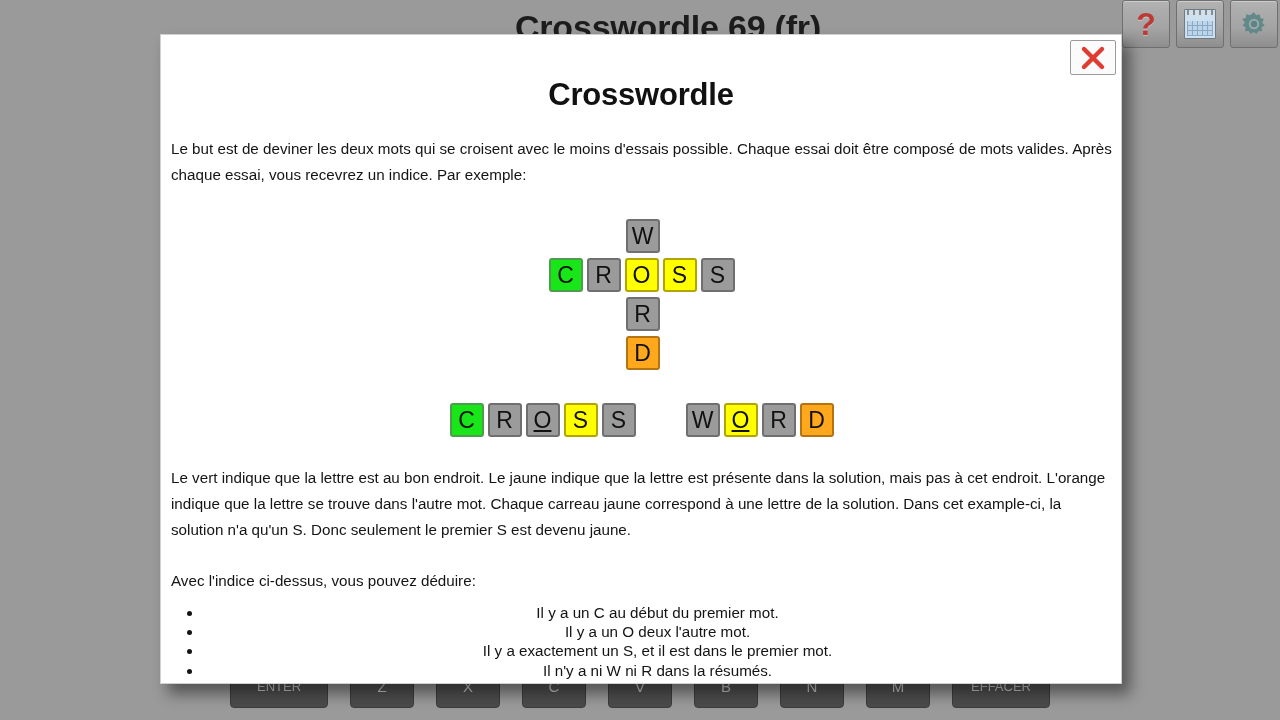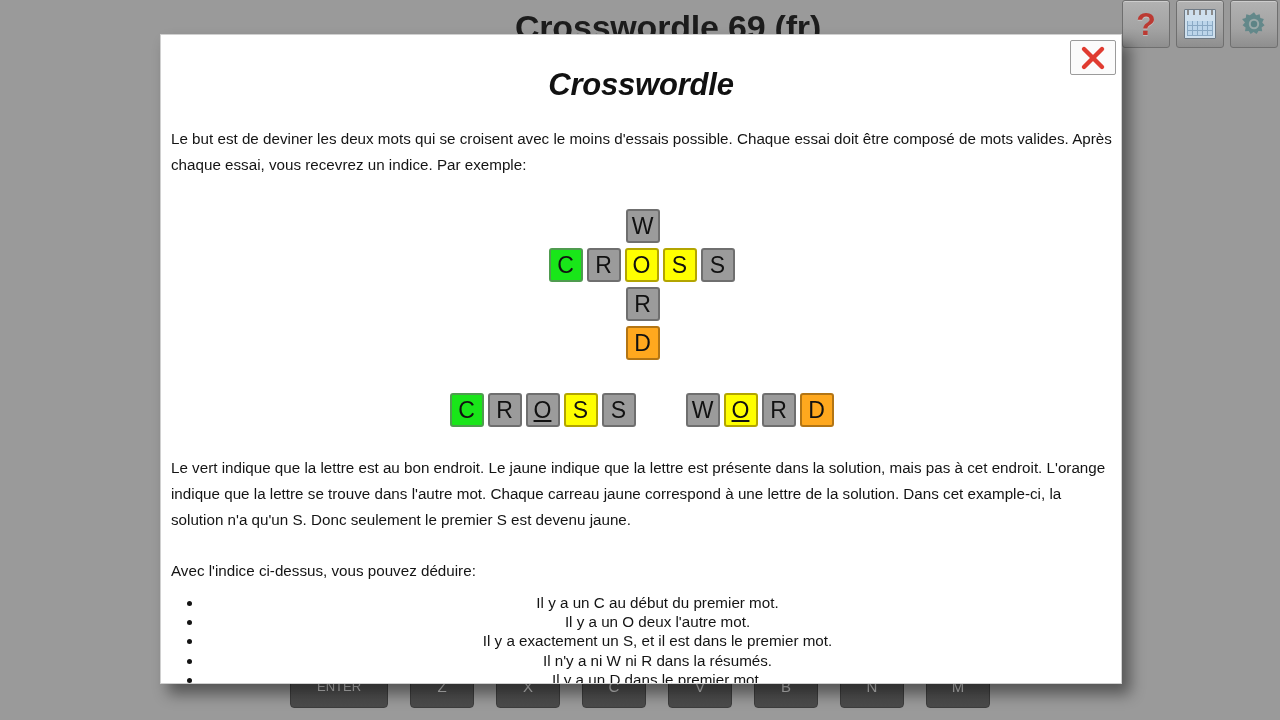--- a/index.html
+++ b/index.html
@@ -133,27 +133,26 @@
     background: #fbfbfb;
     border: 1px solid #9b9b9b;
     border-radius: 2px;
     display: flex;
     align-items: center;
     justify-content: center;
     cursor: pointer;
   }
   #modal-title {
     margin: 0;
-    padding-top: 32px;
+    padding-top: 42px;
     text-align: center;
     font-size: 31px;
     font-weight: bold;
     color: #111;
     letter-spacing: -0.2px;
-    font-style: italic;
   }
   .modal-body {
     padding: 0 9px 0 10px;
   }
   .para {
     font-size: 15.2px;
     line-height: 26px;
     color: #141414;
     margin: 0;
   }
@@ -259,20 +258,21 @@
 
   <div id="bg-keyboard">
     <div class="kb-key wide">ENTER</div>
     <div class="kb-key">Z</div>
     <div class="kb-key">X</div>
     <div class="kb-key">C</div>
     <div class="kb-key">V</div>
     <div class="kb-key">B</div>
     <div class="kb-key">N</div>
     <div class="kb-key">M</div>
+    <div class="kb-key wide">EFFACER</div>
   </div>
 </div>
 
 <div id="modal">
 
   <div id="close-button">
     <svg width="26" height="26" viewBox="0 0 26 26">
       <line x1="4" y1="4" x2="22" y2="22" stroke="#e03b30" stroke-width="4.4" stroke-linecap="round"></line>
       <line x1="22" y1="4" x2="4" y2="22" stroke="#e03b30" stroke-width="4.4" stroke-linecap="round"></line>
     </svg>

